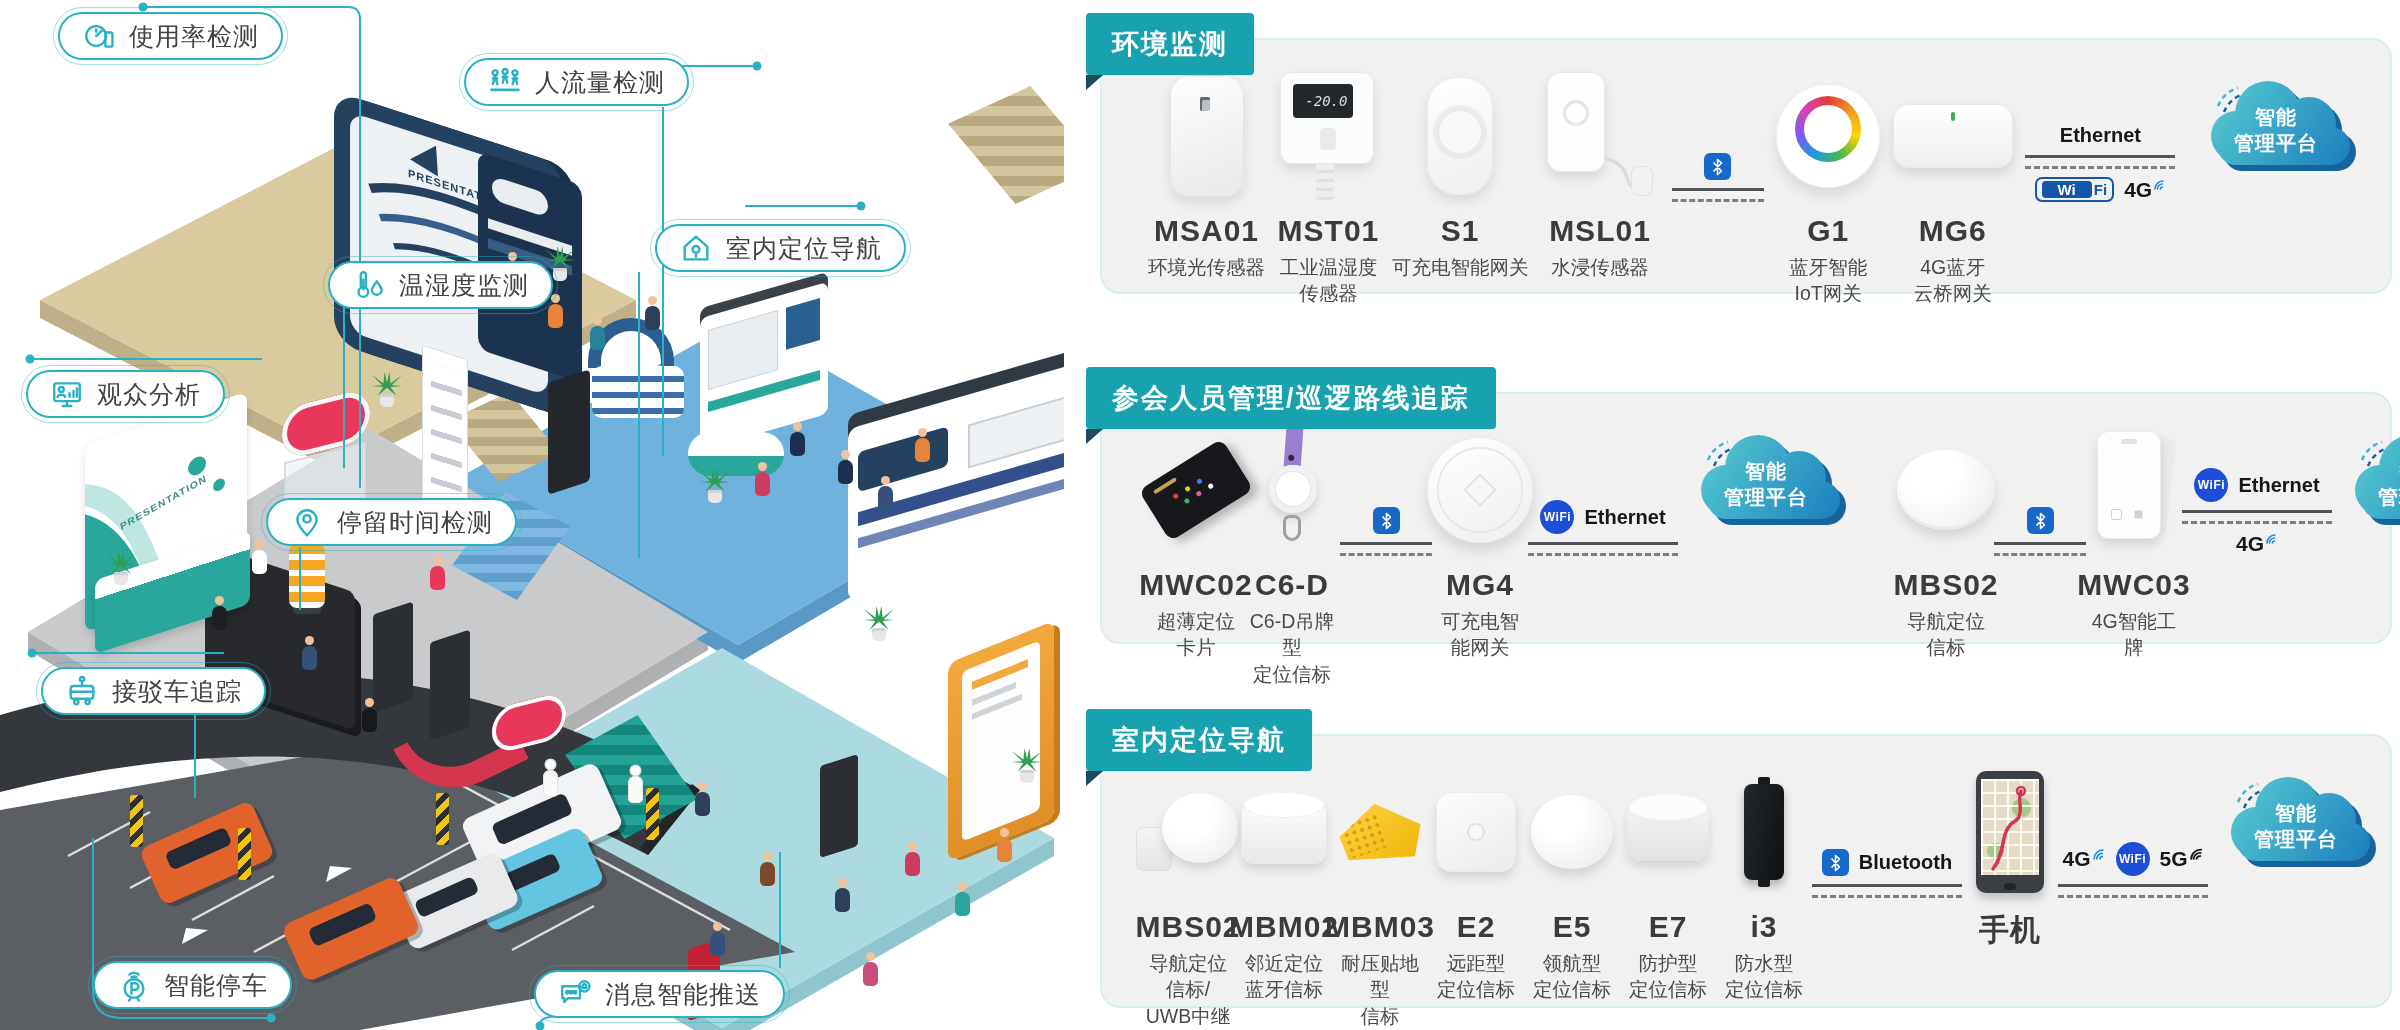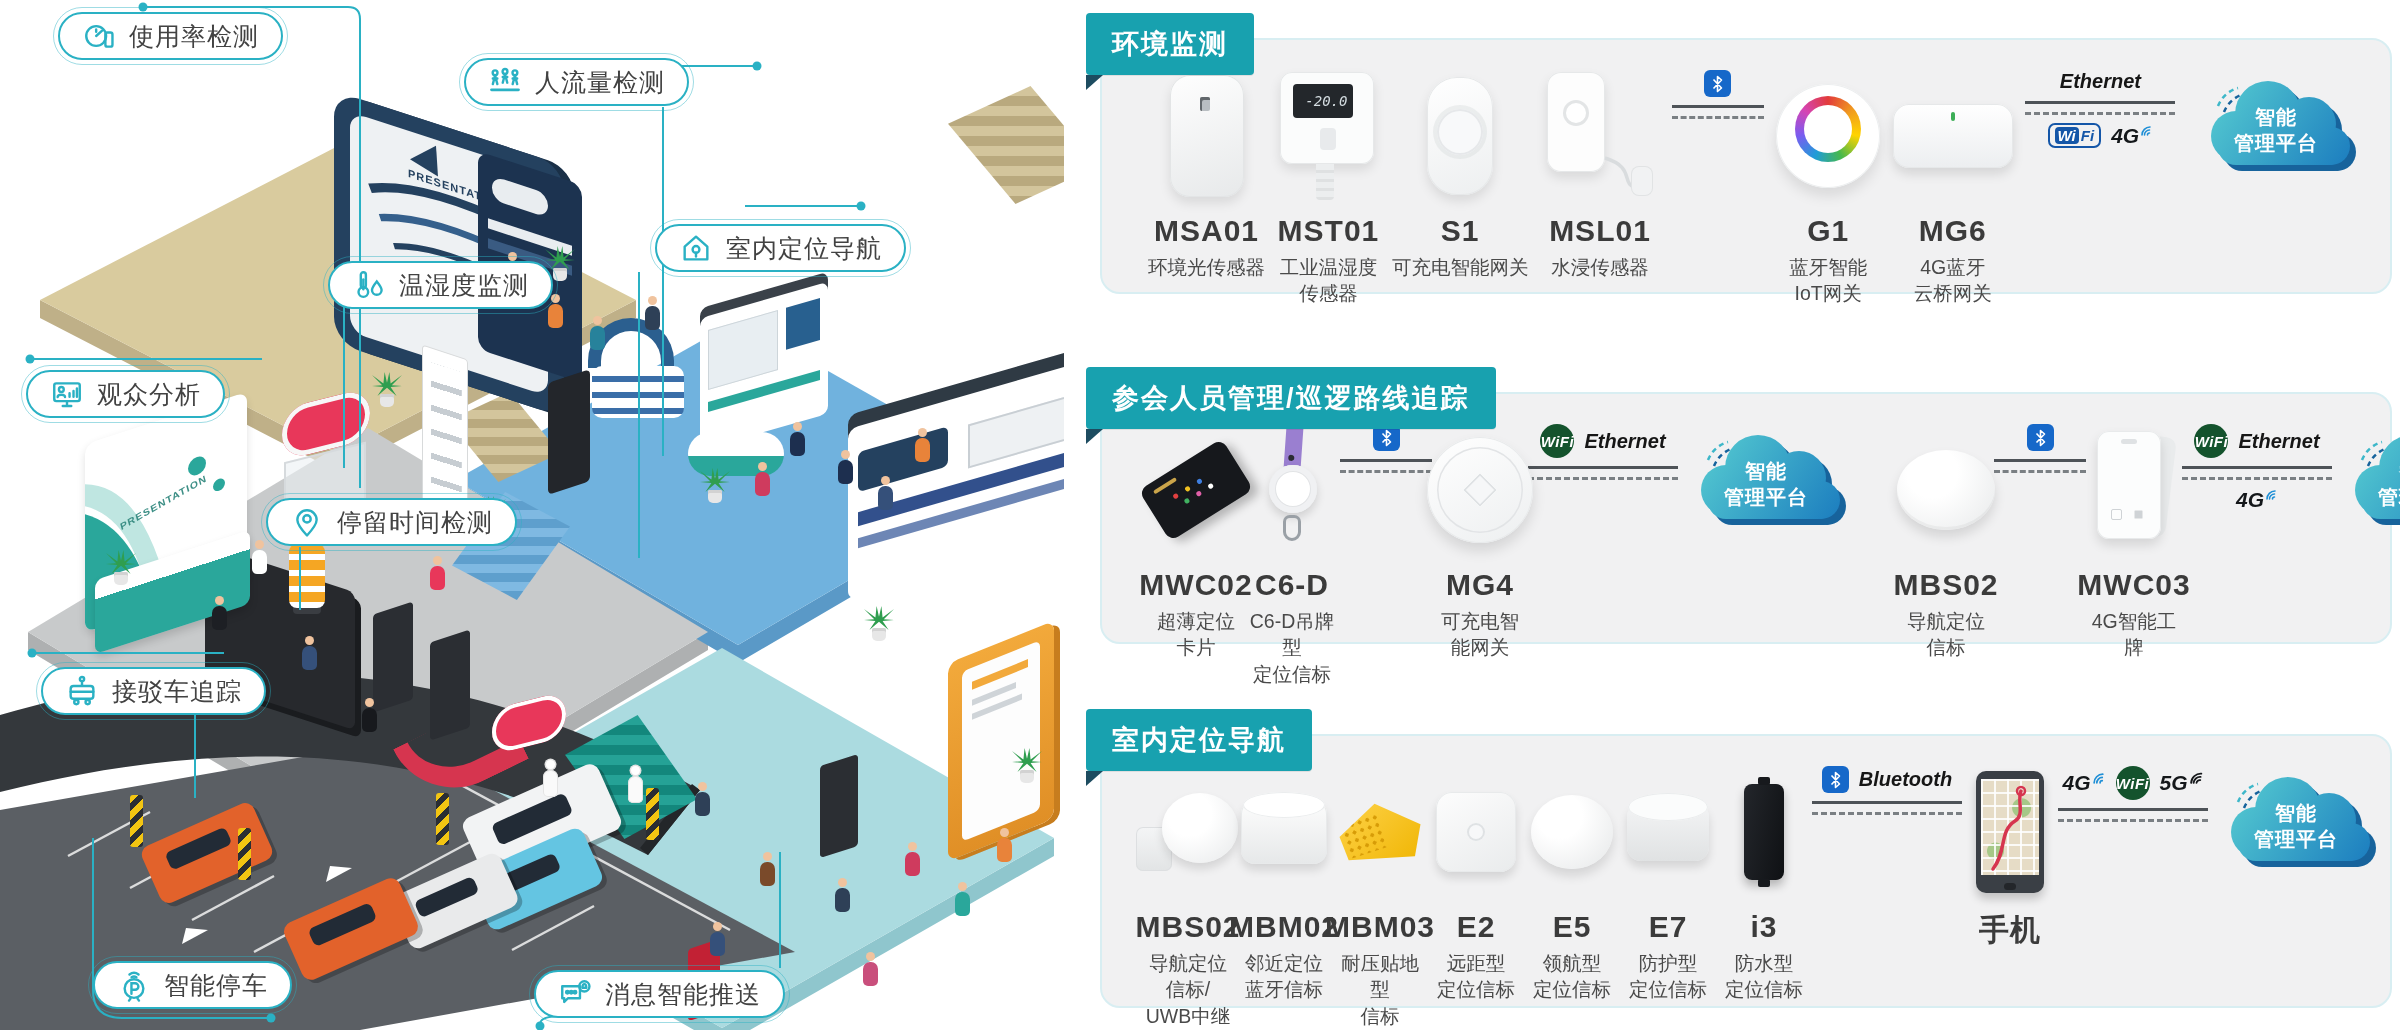--- a/index.html
+++ b/index.html
@@ -34,32 +34,32 @@
   
   .panel { position:absolute; left:1100px; width:1292px; background:#f1f1f2; border:2px solid #d8eef2; border-radius:20px; }
   .tab { position:absolute; left:-16px; top:-27px; z-index:3; background:#18a1af; color:#fff; font-size:27px; font-weight:bold;
          letter-spacing:2px; padding:13px 26px; border-radius:4px; box-shadow:0 1px 0 rgba(0,0,0,.08); }
   .tab::after { content:""; position:absolute; left:0; top:100%; width:0; height:0; border-top:15px solid #1d4c60; border-right:17px solid transparent; }
   .panel-inner { display:flex; justify-content:space-between; align-items:flex-start; padding:30px 26px 8px 46px; }
   .prod { display:flex; flex-direction:column; align-items:center; min-width:96px; }
   .fig  { height:132px; display:flex; align-items:center; justify-content:center; }
   .model { margin-top:12px; font-size:30px; font-weight:bold; color:#3b3b3b; letter-spacing:1px; }
   .desc  { margin-top:6px; font-size:19.5px; color:#4a4a4a; text-align:center; line-height:1.35; white-space:pre-line; }
-  .link { display:flex; flex-direction:column; align-items:center; justify-content:flex-start; height:132px; gap:8px;font-style:italic; }
+  .link { display:flex; flex-direction:column; align-items:center; justify-content:flex-end; height:132px; gap:8px; }
   .lnrow { display:flex; align-items:center; gap:10px; }
   .lnsolid { border-top:3px solid #4e5358; }
   .lndash  { border-top:3px dashed #7a7f83; }
   .w90  { width:92px; } .w150 { width:150px; }
   .ethlab { font-size:20px; font-weight:bold; color:#161616; }
   .btq { width:27px; height:27px; border-radius:6px; background:#1668c9; display:flex; align-items:center; justify-content:center; }
-  .wifiball { width:34px; height:34px; border-radius:50%; background:#14532d; color:#fff; font-size:15px; font-weight:bold;
+  .wifiball { width:34px; height:34px; border-radius:50%; background:#1d4ed8; color:#fff; font-size:12px; font-weight:bold;
               display:flex; align-items:center; justify-content:center; letter-spacing:.5px; }
   .wifiblue { display:inline-flex; align-items:center; border:2px solid #1456a8; border-radius:7px; padding:2px 5px; gap:2px;
               color:#1456a8; font-weight:bold; font-size:15px; }
-  .wifiblue b { background:#1456a8; color:#fff; border-radius:4px; padding:0 3px; font-size:15px; }
+  .wifiblue b { background:#1456a8; color:#fff; border-radius:4px; padding:0 16px; font-size:15px; }
   .gtxt { font-size:21px; font-weight:bold; color:#14171a; display:inline-flex; align-items:flex-start; gap:1px; }
   .cloudbox { position:relative; width:176px; height:132px; }
   .cloudbox svg.cl { filter:drop-shadow(6px 6px 0 #17639c); }
   .cloudtxt { position:absolute; left:0; top:34px; width:100%; text-align:center; color:#fff; font-size:20px; font-weight:bold;
               line-height:1.3; white-space:pre-line; letter-spacing:1px; }
   .vdiv { width:2px; height:192px; background:#c5cacd; align-self:center; margin:0 22px; }
 
   
   .d-msa01 { position:relative; width:74px; height:122px; border-radius:20px; background:linear-gradient(160deg,#fefefe,#e7e9ea); box-shadow:0 6px 12px rgba(0,0,0,.10),inset 0 0 0 1px #e3e5e6; }
   .d-msa01::before { content:""; position:absolute; left:30px; top:22px; width:10px; height:14px; border-radius:2px; background:#b9bec2; box-shadow:inset 2px 3px 0 #62676b; }

